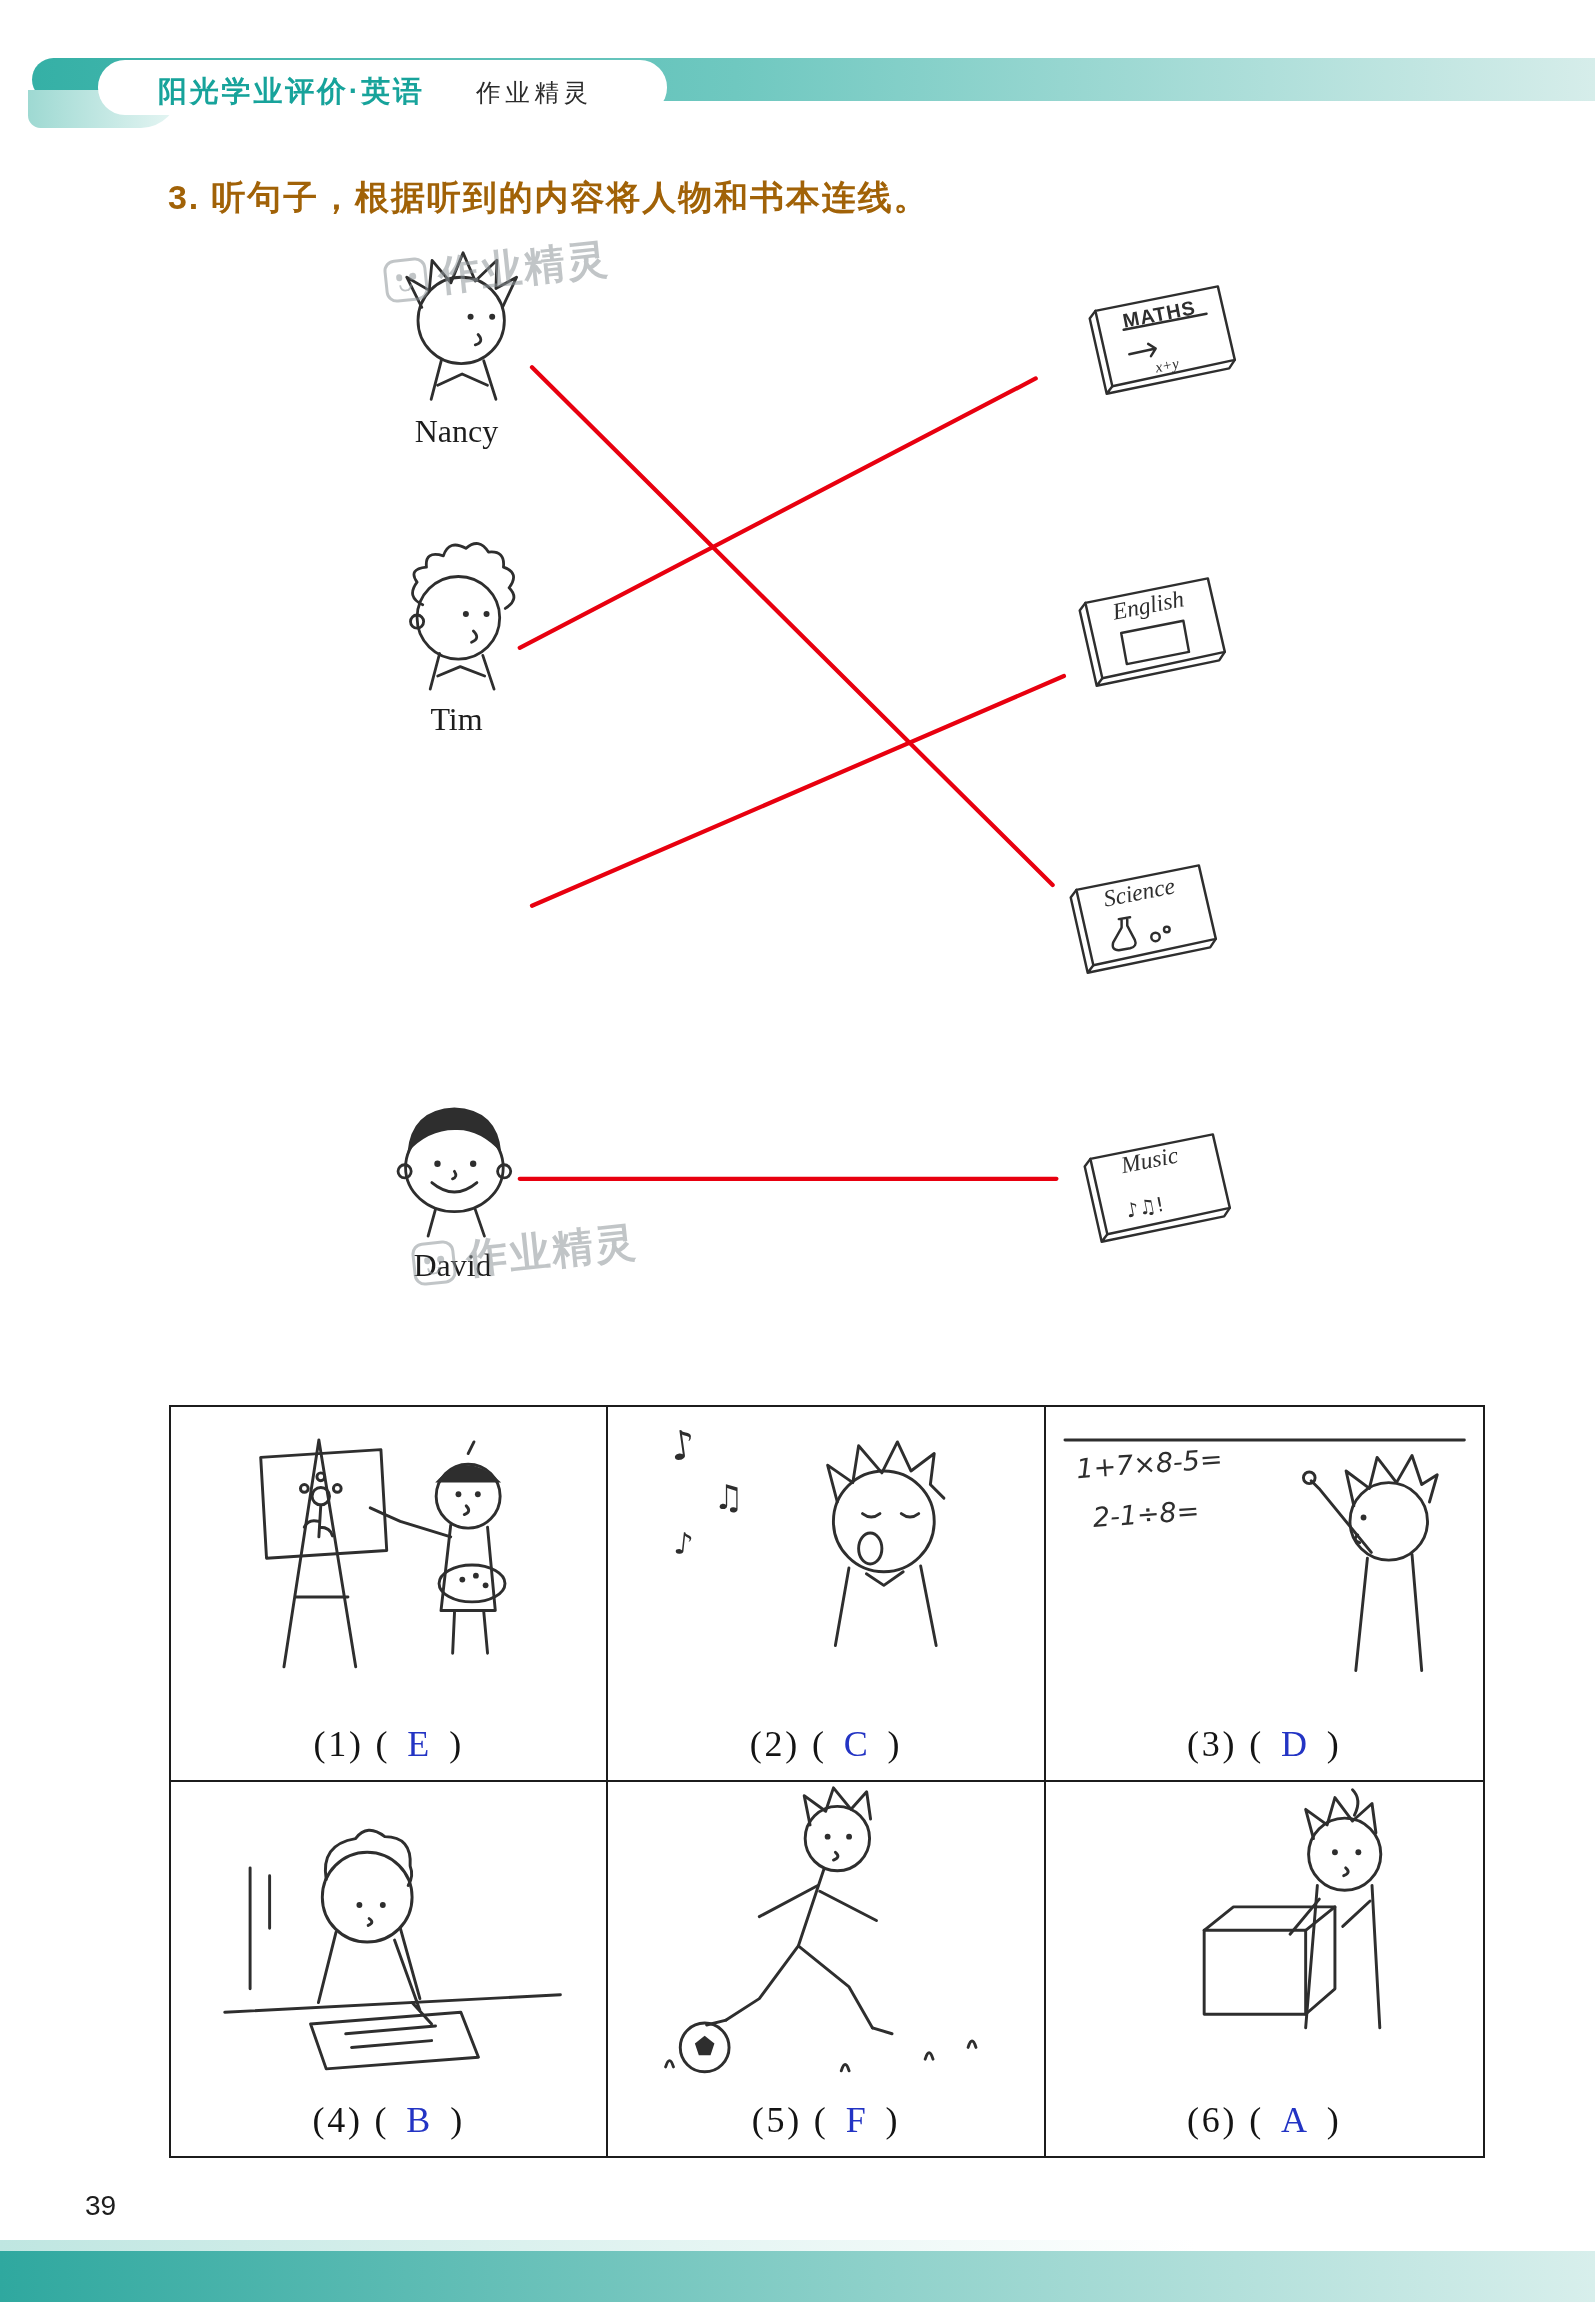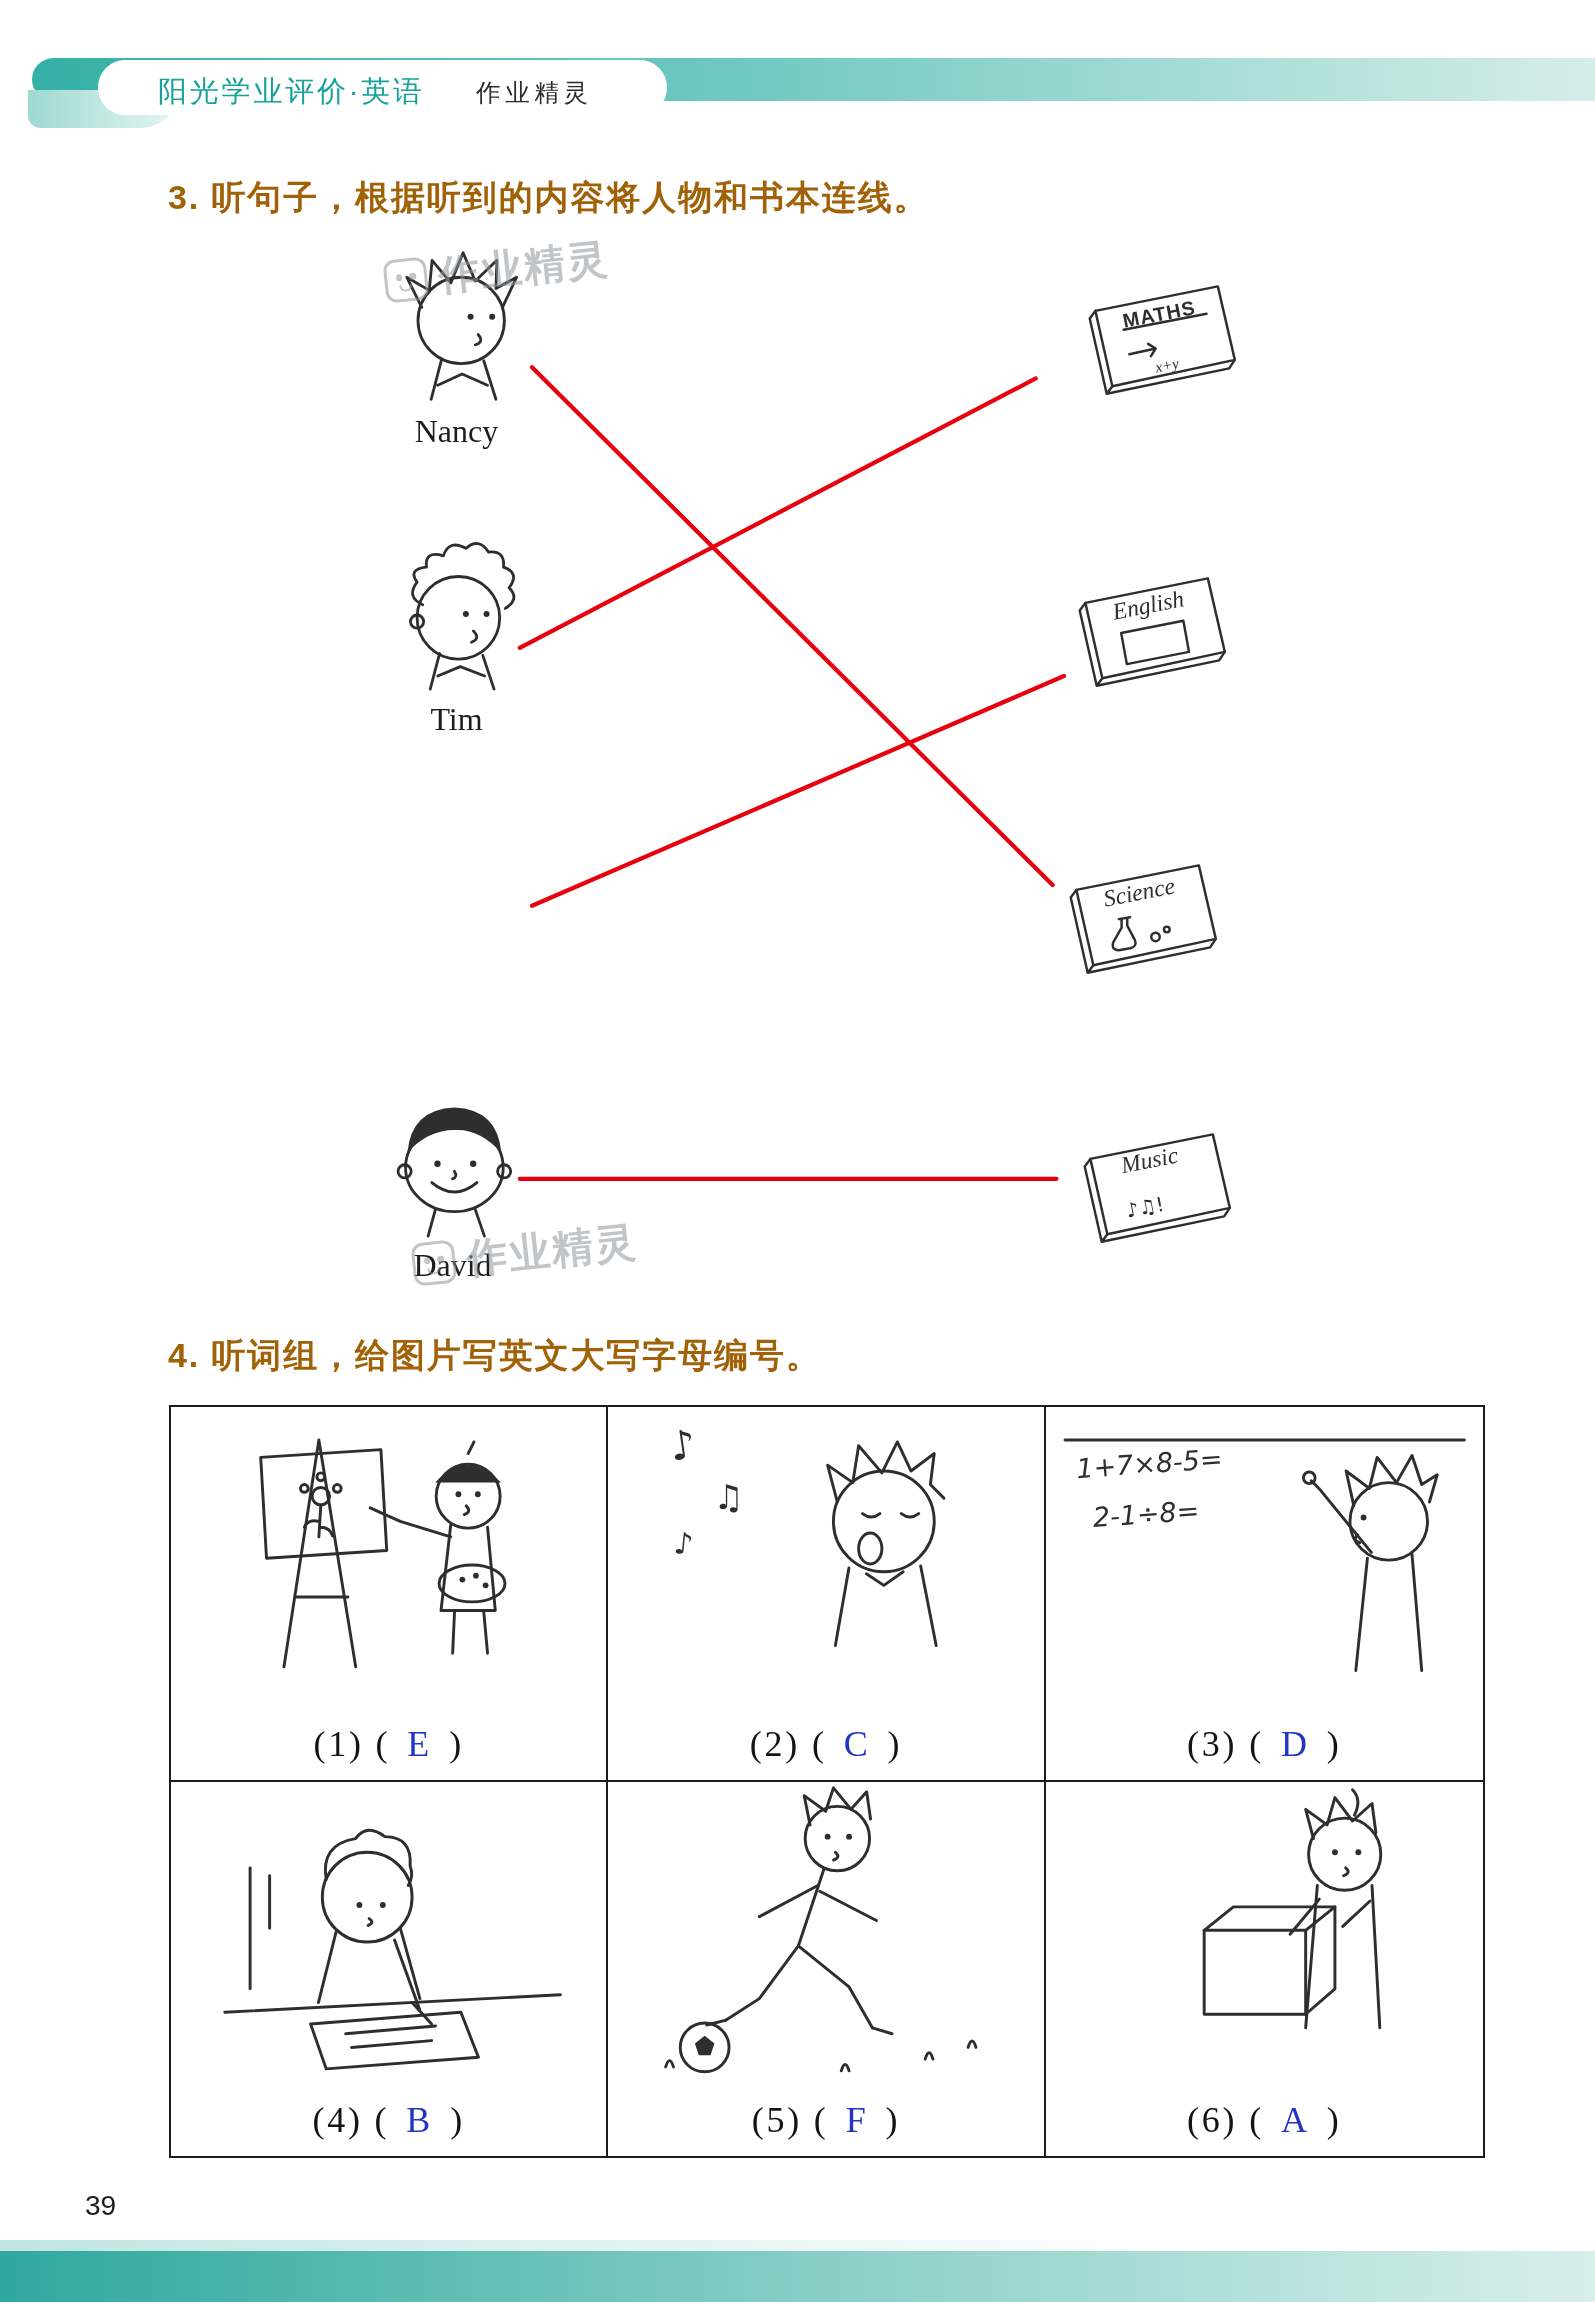--- a/index.html
+++ b/index.html
@@ -6,21 +6,21 @@
   html,body{background:#ffffff}
   .page{position:relative;width:1595px;height:2302px;background:#ffffff;overflow:hidden;
         font-family:"Liberation Sans",sans-serif;color:#222}
 
   
   .top-band{position:absolute;left:32px;top:58px;right:0;height:43px;border-radius:22.6px 0 0 22.6px;
             background:linear-gradient(90deg,#35b0a6 0%,#6fc8c0 45%,#d6edea 100%)}
   .top-swoosh{position:absolute;left:28px;top:90px;width:151px;height:38px;
               background:linear-gradient(90deg,#9ed9d2,#e7f6f4);border-radius:0 0 75px 24.5px}
   .header-plate{position:absolute;left:98px;top:60px;width:569px;height:55px;background:#fff;border-radius:27px}
-  .header-title{position:absolute;left:158px;top:72px;font-size:29px;font-weight:normal;color:#17a39b;letter-spacing:2.8px}
+  .header-title{position:absolute;left:158px;top:72px;font-size:29px;font-weight:bold;color:#17a39b;letter-spacing:2.8px}
   .header-sub{position:absolute;left:476px;top:76px;font-size:24.5px;color:#2b2b2b;letter-spacing:4.7px}
 
   
   .watermark{position:absolute;display:flex;align-items:center;gap:11.3px;color:#90979b;opacity:.55;z-index:4;
              transform:rotate(-6deg)}
   .wm-badge{width:43px;height:43px;border:3.8px solid #90979b;border-radius:11.3px;position:relative;flex:0 0 auto}
   .wm-badge::before{content:"";position:absolute;left:8.5px;top:12.2px;width:6.6px;height:6.6px;border-radius:50%;background:#90979b}
   .wm-badge::after{content:"";position:absolute;right:8.5px;top:12.2px;width:6.6px;height:6.6px;border-radius:50%;background:#90979b}
   .wm-smile{position:absolute;left:11.3px;bottom:7.5px;width:13px;height:6.6px;border:2.8px solid #90979b;border-top:none;border-radius:0 0 9.4px 9.4px}
   .wm-text{font-size:41px;font-weight:bold;letter-spacing:1.9px}
@@ -176,23 +176,20 @@
     </svg>
   </div>
 
   <svg class="lines-overlay" viewBox="0 0 1694 2445">
     <line x1="565" y1="390" x2="1118" y2="940" stroke="#e8000f" stroke-width="4.5" stroke-linecap="round"></line>
     <line x1="552" y1="688" x2="1100" y2="402" stroke="#e8000f" stroke-width="4.5" stroke-linecap="round"></line>
     <line x1="565" y1="962" x2="1130" y2="718" stroke="#e8000f" stroke-width="4.5" stroke-linecap="round"></line>
     <line x1="552" y1="1252" x2="1122" y2="1252" stroke="#e8000f" stroke-width="4.5" stroke-linecap="round"></line>
   </svg>
 
-  <div class="sec-title" style="left:168px;top:1333px">
-    <span class="sec-num">4.</span><span>听词组，给图片写英文大写字母编号。</span>
-  </div>
 
   <div class="grid">
 
     <div class="cell">
       <div class="scene">
         <svg viewBox="0 0 440 310" fill="none" stroke="#2e2e2e" stroke-width="3" stroke-linecap="round" stroke-linejoin="round">
           <path d="M148 34 L112 268 M148 34 L186 268 M124 196 L178 196"></path>
           <path d="M88 52 L212 44 L218 148 L94 156 Z"></path>
           <circle cx="150" cy="92" r="9"></circle>
           <path d="M150 101 L148 134 M148 118 q-11 -3 -15 6 M149 124 q11 0 13 9"></path>

